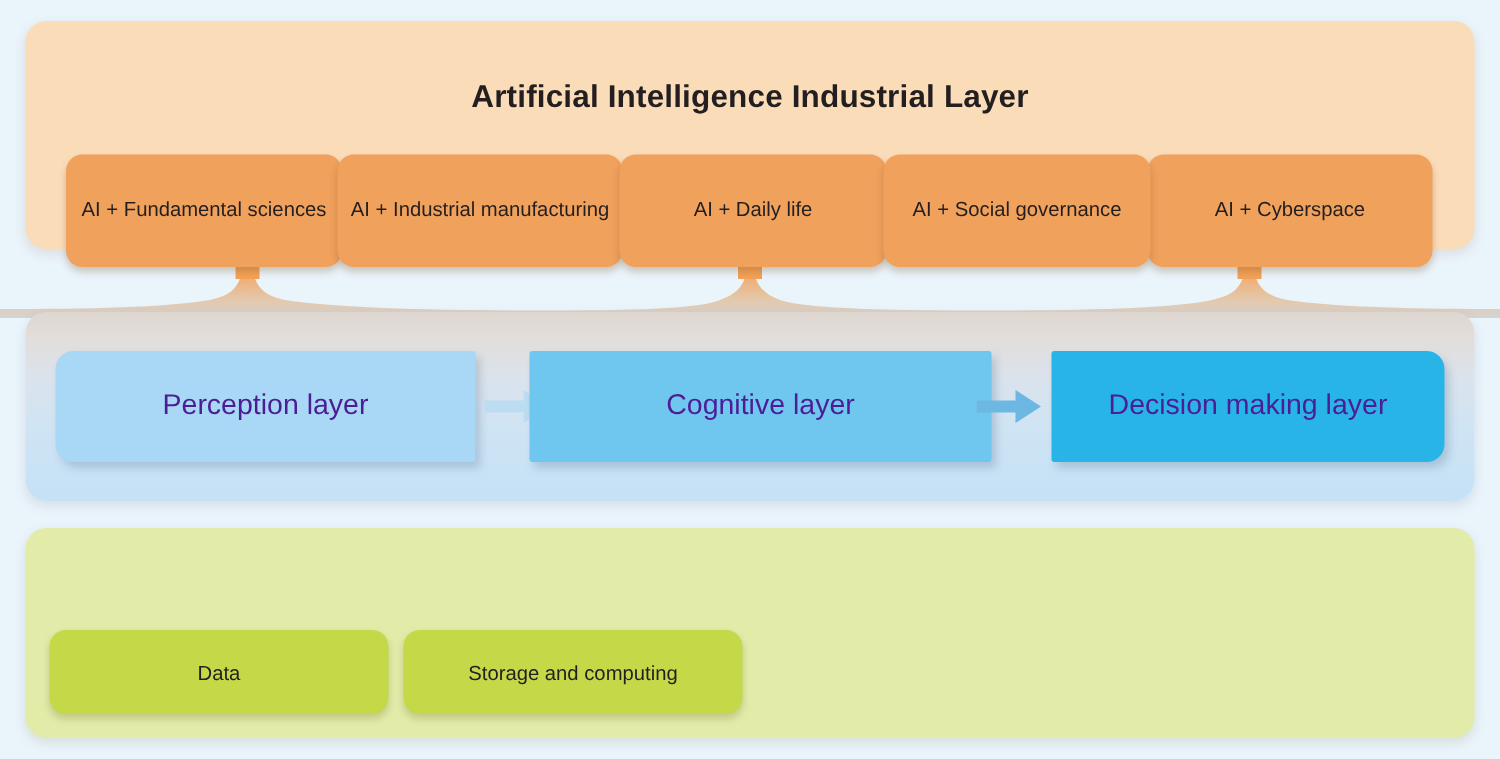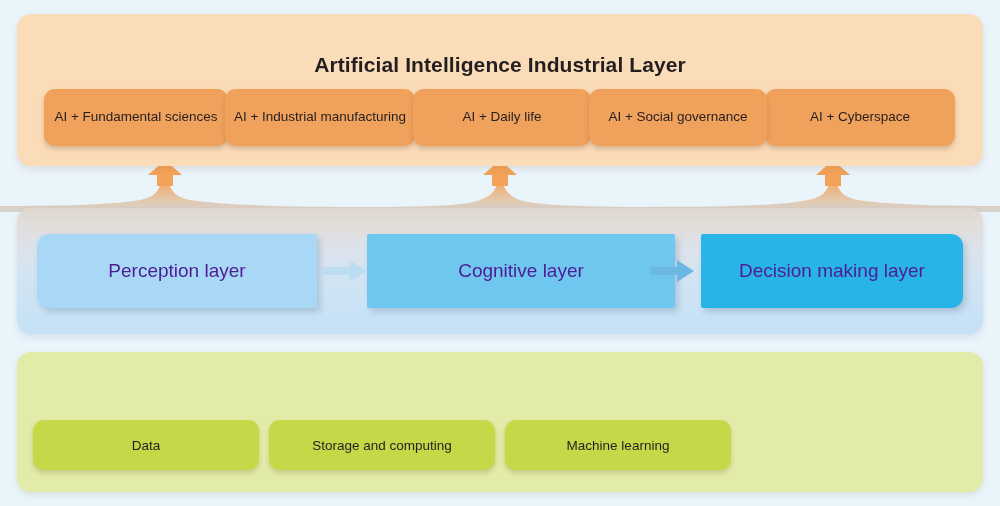--- a/index.html
+++ b/index.html
@@ -67,41 +67,41 @@
     font-weight: bold;
     color: #231f20;
     letter-spacing: 0.1px;
   }
   #app-panel .panel-title { top: 39px; }
   #infra-panel .panel-title { top: 20px; }
 
   
   .app-chip {
     position: absolute;
-    top: 75px;
-    height: 57px;
+    top: 89px;
+    height: 75px;
     background: #f0a15c;
     border-radius: 11px;
     box-shadow: 0 3px 5px rgba(120,80,40,0.28);
     display: flex;
     align-items: center;
     justify-content: center;
     text-align: center;
     font-size: 13.5px;
     color: #231f20;
     line-height: 1.35;
     padding: 0 6px;
     box-sizing: border-box;
   }
 
   
   .infra-chip {
     position: absolute;
     top: 68px;
-    height: 50px;
+    height: 56px;
     background: #c5d848;
     border-radius: 11px;
     box-shadow: 0 3px 5px rgba(110,120,50,0.28);
     display: flex;
     align-items: center;
     justify-content: center;
     text-align: center;
     font-size: 13.5px;
     color: #231f20;
     box-sizing: border-box;
@@ -122,21 +122,21 @@
     box-shadow: 3px 4px 6px rgba(90,120,150,0.30);
     box-sizing: border-box;
   }
   #core-box-0 {
     left: 20px;
     width: 280px;
     background: #a8d8f5;
     border-radius: 12px 2px 2px 12px;
   }
   #core-box-1 {
-    left: 350px;
+    left: 336px;
     width: 308px;
     background: #6fc6ef;
     border-radius: 2px;
   }
   #core-box-2 {
     left: 684px;
     width: 262px;
     background: #29b4e8;
     border-radius: 2px 12px 12px 2px;
   }
@@ -232,18 +232,15 @@
   </div>
 
   <div class="panel" id="infra-panel">
 
     <div class="infra-chip" id="infra-chip-0" style="left:16px; width:226px;">
       <span>Data</span>
     </div>
     <div class="infra-chip" id="infra-chip-1" style="left:252px; width:226px;">
       <span>Storage and computing</span>
     </div>
-    <div class="infra-chip" id="infra-chip-2" style="left:488px; width:226px;">
-      <span>Machine learning</span>
-    </div>
   </div>
 
 </div>
 
 </body></html>

